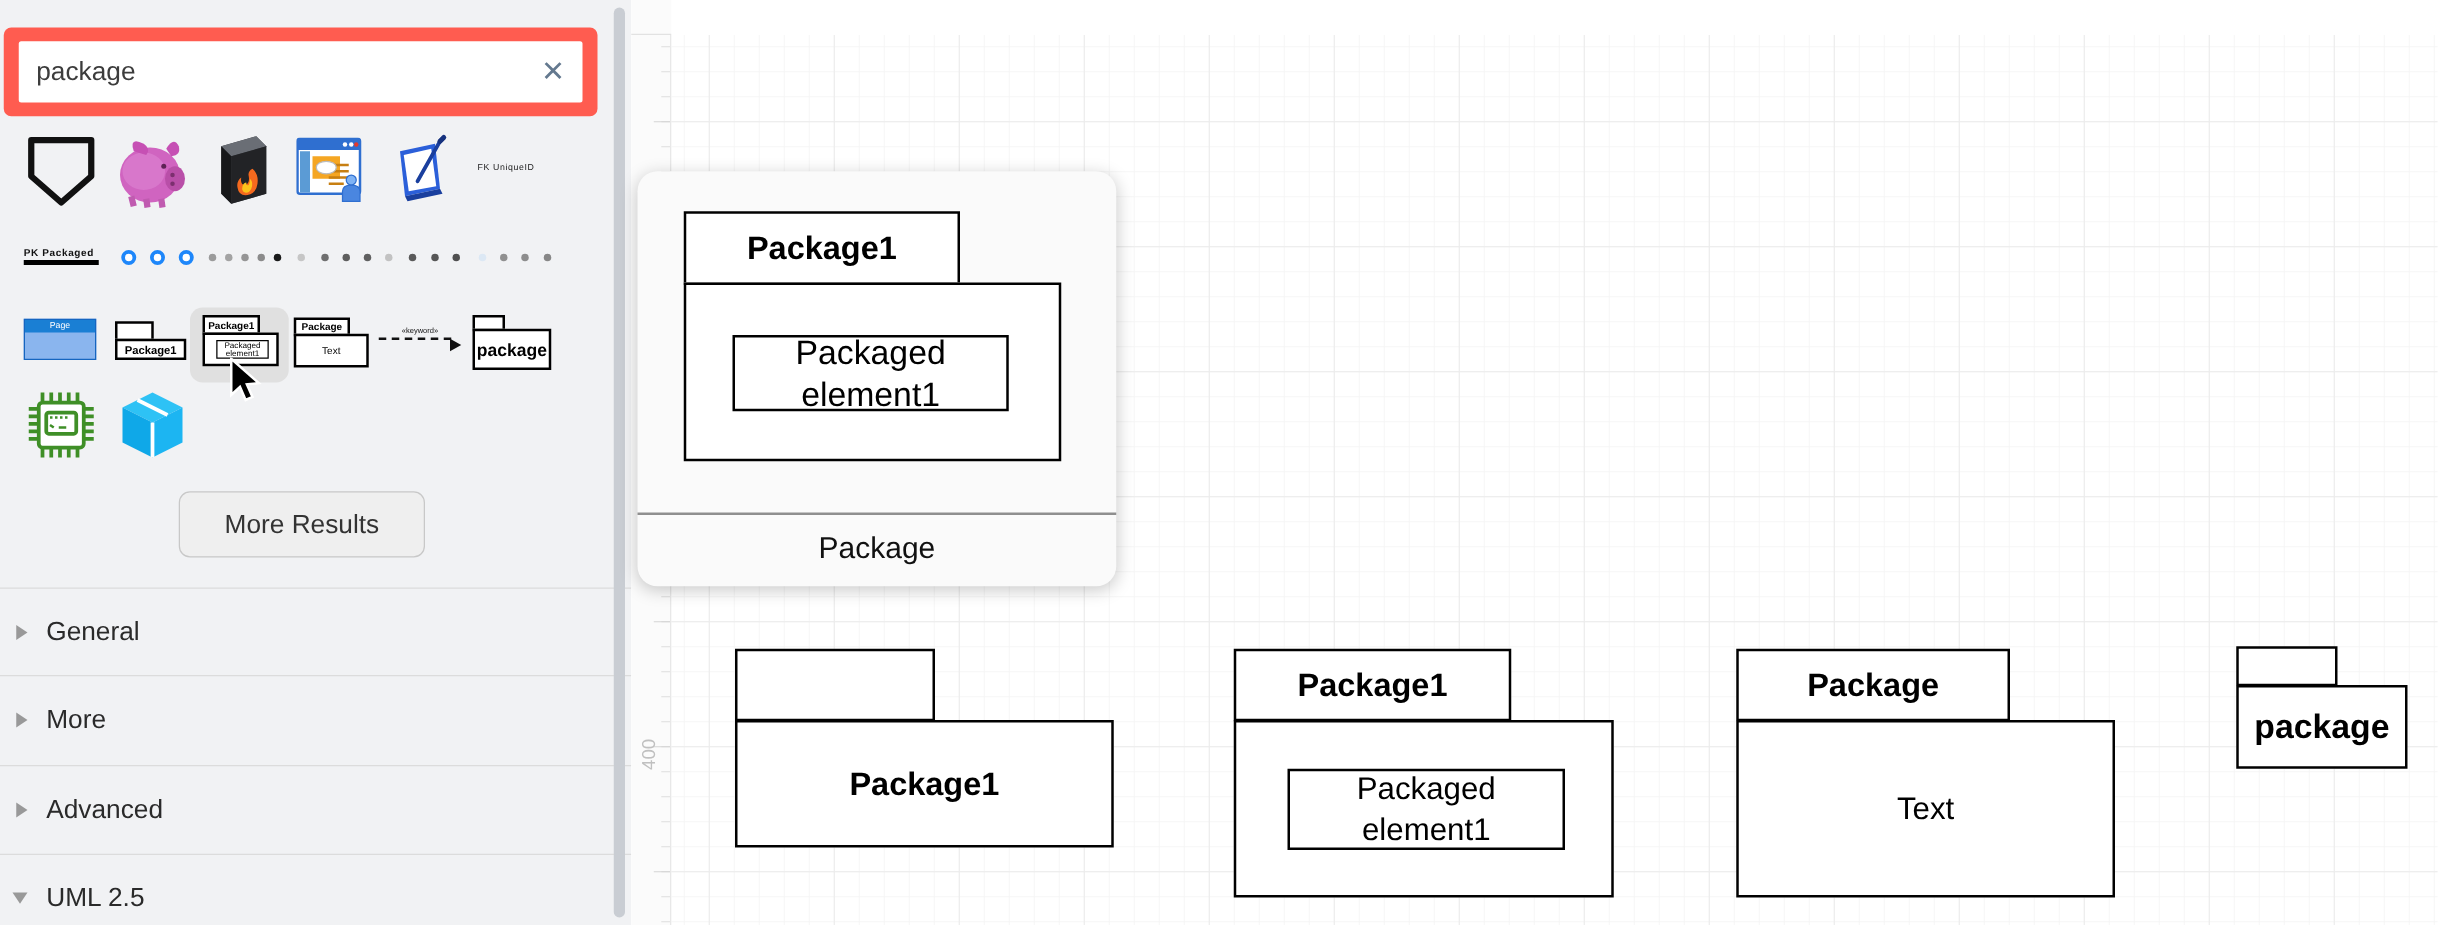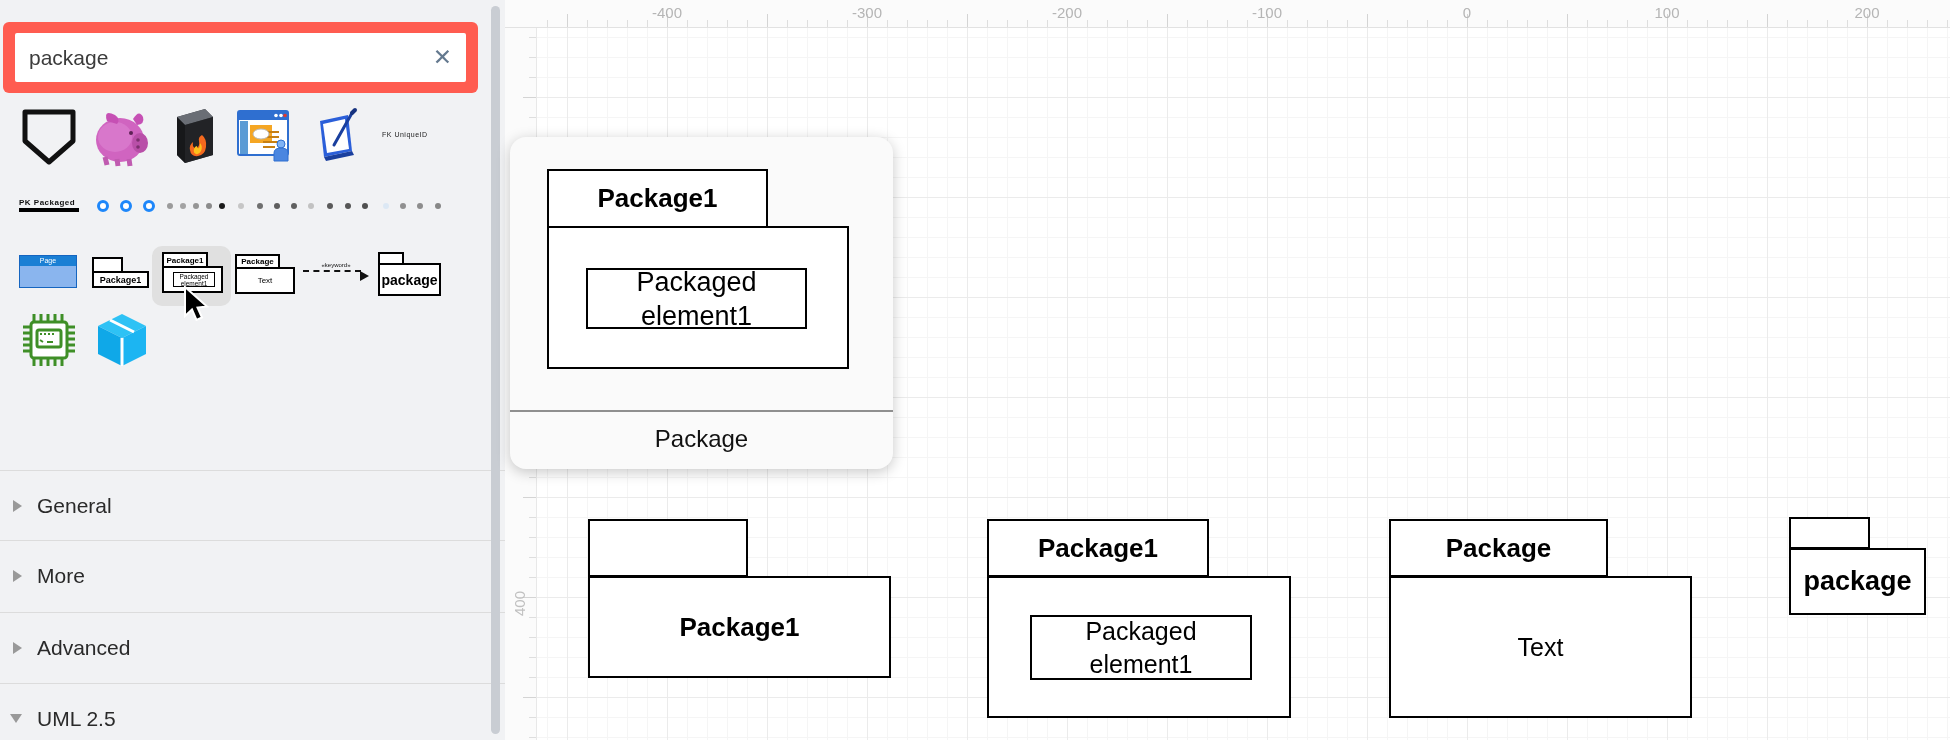--- a/index.html
+++ b/index.html
@@ -266,20 +266,21 @@
   </svg>
 
   <svg class="r1" style="left:97px;top:313px" width="50" height="54" viewBox="0 0 50 54">
     <path d="M25 1 L49 13 L25 25 L1 13 Z" fill="#2ec2f5"></path>
     <path d="M1 13 L25 25 V53 L1 41 Z" fill="#0fa8e8"></path>
     <path d="M49 13 L25 25 V53 L49 41 Z" fill="#1cb5f2"></path>
     <path d="M13 7 L37 19" stroke="#fff" stroke-width="3" fill="none"></path>
     <path d="M25 25 V53" stroke="#fff" stroke-width="3"></path>
   </svg>
 
+  <button id="more-results">More Results</button>
 
   <div id="sections">
       <div class="section-row" style="top: 470px;">
         <div class="caret-right"></div>
         <span class="lbl">General</span>
       </div>
       <div class="section-row" style="top: 540px;">
         <div class="caret-right"></div>
         <span class="lbl">More</span>
       </div>
@@ -295,29 +296,20 @@
 
   <svg id="cursor" width="27" height="40" viewBox="0 0 27 40">
     <path d="M2 1 L2 30 L9 23.5 L13.5 34 L19 31.5 L14.5 21.5 L24 20.5 Z" fill="#000" stroke="#fff" stroke-width="2"></path>
   </svg>
 
   <div id="sidebar-scroll-thumb"></div>
 </div>
 
 <div id="canvas">
   <div id="ruler-corner"></div>
-  <div id="h-ruler">
-      <span class="h-lbl" style="left: 130px;">-400</span>
-      <span class="h-lbl" style="left: 330px;">-300</span>
-      <span class="h-lbl" style="left: 530px;">-200</span>
-      <span class="h-lbl" style="left: 730px;">-100</span>
-      <span class="h-lbl" style="left: 930px;">0</span>
-      <span class="h-lbl" style="left: 1130px;">100</span>
-      <span class="h-lbl" style="left: 1330px;">200</span>
-    </div>
   <div id="v-ruler">
     <div id="v-lbl">400</div>
   </div>
   <div id="grid"></div>
 
   <div id="tooltip">
     <div class="shp" style="left:37px;top:32px;width:221px;height:59px">
       <span class="b26">Package1</span>
     </div>
     <div class="shp" style="left:37px;top:89px;width:302px;height:143px">

